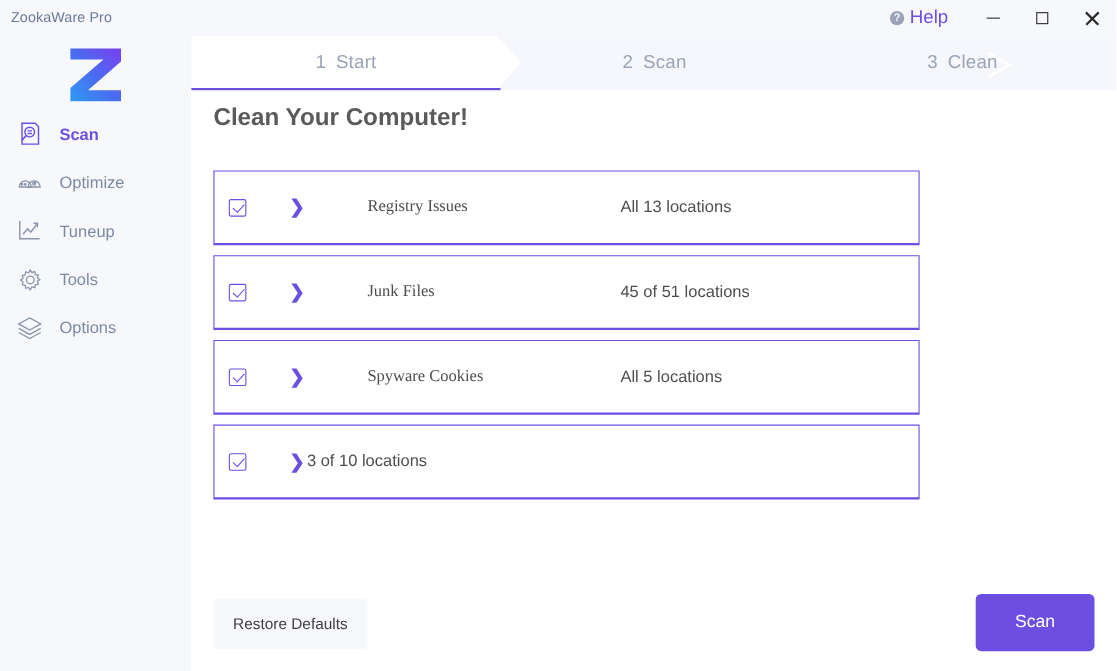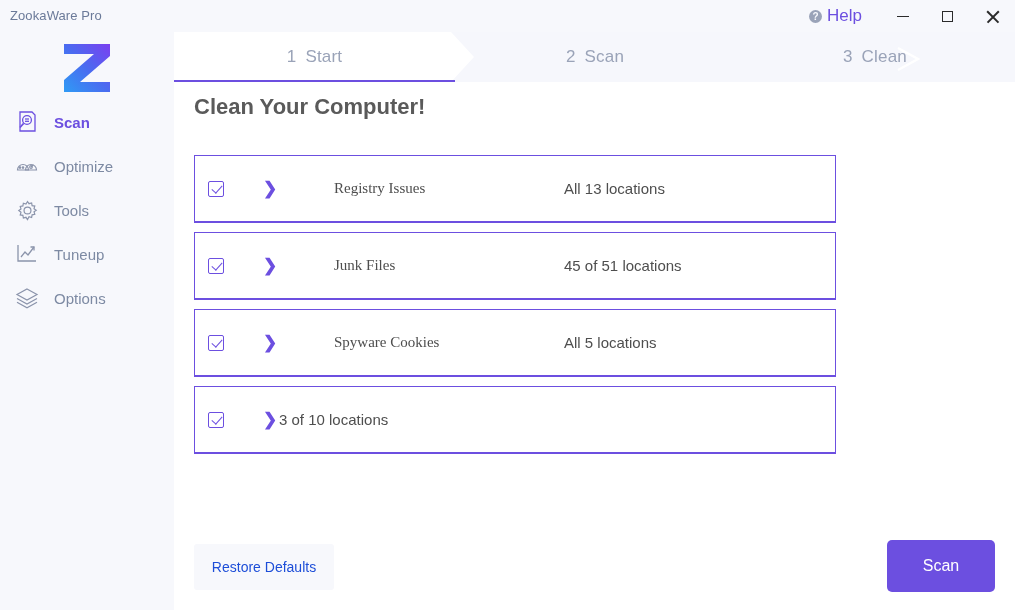--- a/index.html
+++ b/index.html
@@ -144,21 +144,21 @@
     font-size: 15px; color: #4e4e4e; font-family: Liberation Serif, serif;
   }
   .row-locations { font-size: 15px; color: #4e4e4e; text-align: center; }
 
   
   .btn-restore {
     position: absolute; left: 20px; top: 512px;
     width: 140px; height: 46px;
     background: #f7f8fc; border: none; border-radius: 3px;
     font-family: "Liberation Sans", sans-serif;
-    font-size: 14px; color: #1d4ed8; cursor: default;
+    font-size: 14px; color: #404040; cursor: default;
   }
   .btn-scan {
     position: absolute; left: 713px; top: 508px;
     width: 108px; height: 52px;
     background: #6c4fe0; border: none; border-radius: 5px;
     font-family: "Liberation Sans", sans-serif;
     font-size: 16px; color: #ffffff; cursor: default;
   }
 </style>
 </head>
@@ -223,37 +223,37 @@
             <line x1="16" y1="11" x2="18.4" y2="8.6"></line>
             <circle cx="8" cy="11.6" r=".7"></circle>
               <circle cx="5" cy="11.6" r=".7"></circle>
           </svg>
         </span>
         <span class="nav-label">Optimize</span>
       </div>
 
       <div class="nav-item">
         <span class="nav-ico">
-          <svg width="23" height="23" viewBox="0 0 24 24" fill="none" stroke="#8b94ab" stroke-width="1.25">
-            <circle cx="12" cy="12" r="3.6"></circle>
-            <path d="M12 2.6 l1.6 2.3 2.7-.8 .5 2.8 2.8 .5-.8 2.7 2.3 1.6-2.3 1.6 .8 2.7-2.8 .5-.5 2.8-2.7-.8L12 21.4l-1.6-2.3-2.7 .8-.5-2.8-2.8-.5 .8-2.7L2.9 12l2.3-1.6-.8-2.7 2.8-.5 .5-2.8 2.7 .8z"></path>
-          </svg>
-        </span>
-        <span class="nav-label">Tools</span>
-      </div>
-
-      <div class="nav-item">
-        <span class="nav-ico">
           <svg width="24" height="22" viewBox="0 0 24 22" fill="none" stroke="#8b94ab" stroke-width="1.3">
             <path d="M3 2 V18 H21"></path>
             <polyline points="6,14 10,9 13,12 19,4"></polyline>
             <polyline points="15.5,4 19,4 19,7.5"></polyline>
           </svg>
         </span>
         <span class="nav-label">Tuneup</span>
+      </div>
+
+      <div class="nav-item">
+        <span class="nav-ico">
+          <svg width="23" height="23" viewBox="0 0 24 24" fill="none" stroke="#8b94ab" stroke-width="1.25">
+            <circle cx="12" cy="12" r="3.6"></circle>
+            <path d="M12 2.6 l1.6 2.3 2.7-.8 .5 2.8 2.8 .5-.8 2.7 2.3 1.6-2.3 1.6 .8 2.7-2.8 .5-.5 2.8-2.7-.8L12 21.4l-1.6-2.3-2.7 .8-.5-2.8-2.8-.5 .8-2.7L2.9 12l2.3-1.6-.8-2.7 2.8-.5 .5-2.8 2.7 .8z"></path>
+          </svg>
+        </span>
+        <span class="nav-label">Tools</span>
       </div>
 
       <div class="nav-item">
         <span class="nav-ico">
           <svg width="24" height="22" viewBox="0 0 24 22" fill="none" stroke="#8b94ab" stroke-width="1.2">
             <polygon points="12,2 22,7.5 12,13 2,7.5"></polygon>
             <polyline points="2,11.5 12,17 22,11.5"></polyline>
             <polyline points="2,15.3 12,20.8 22,15.3"></polyline>
           </svg>
         </span>

